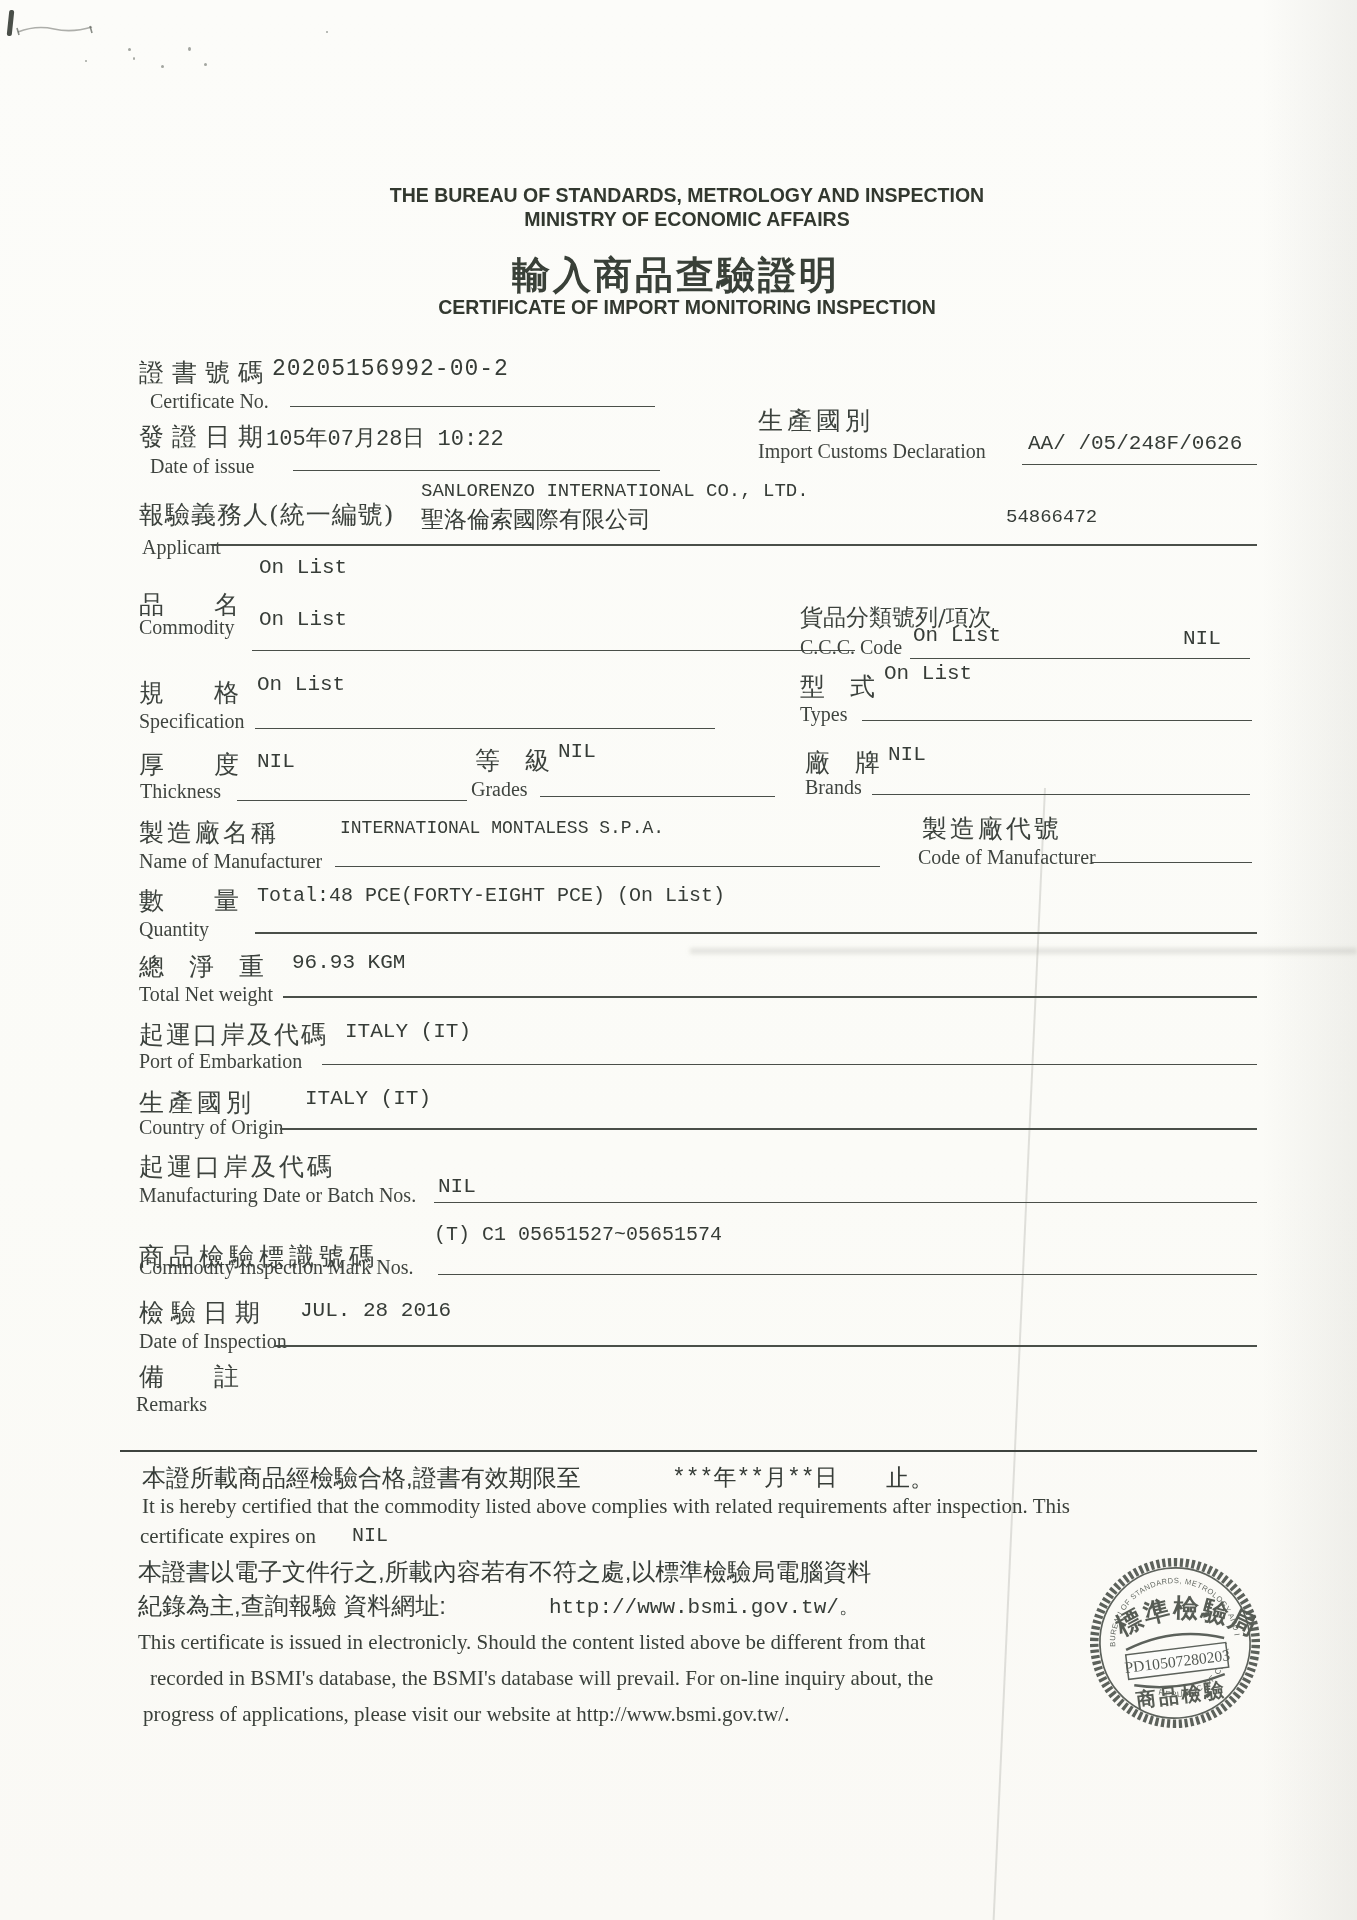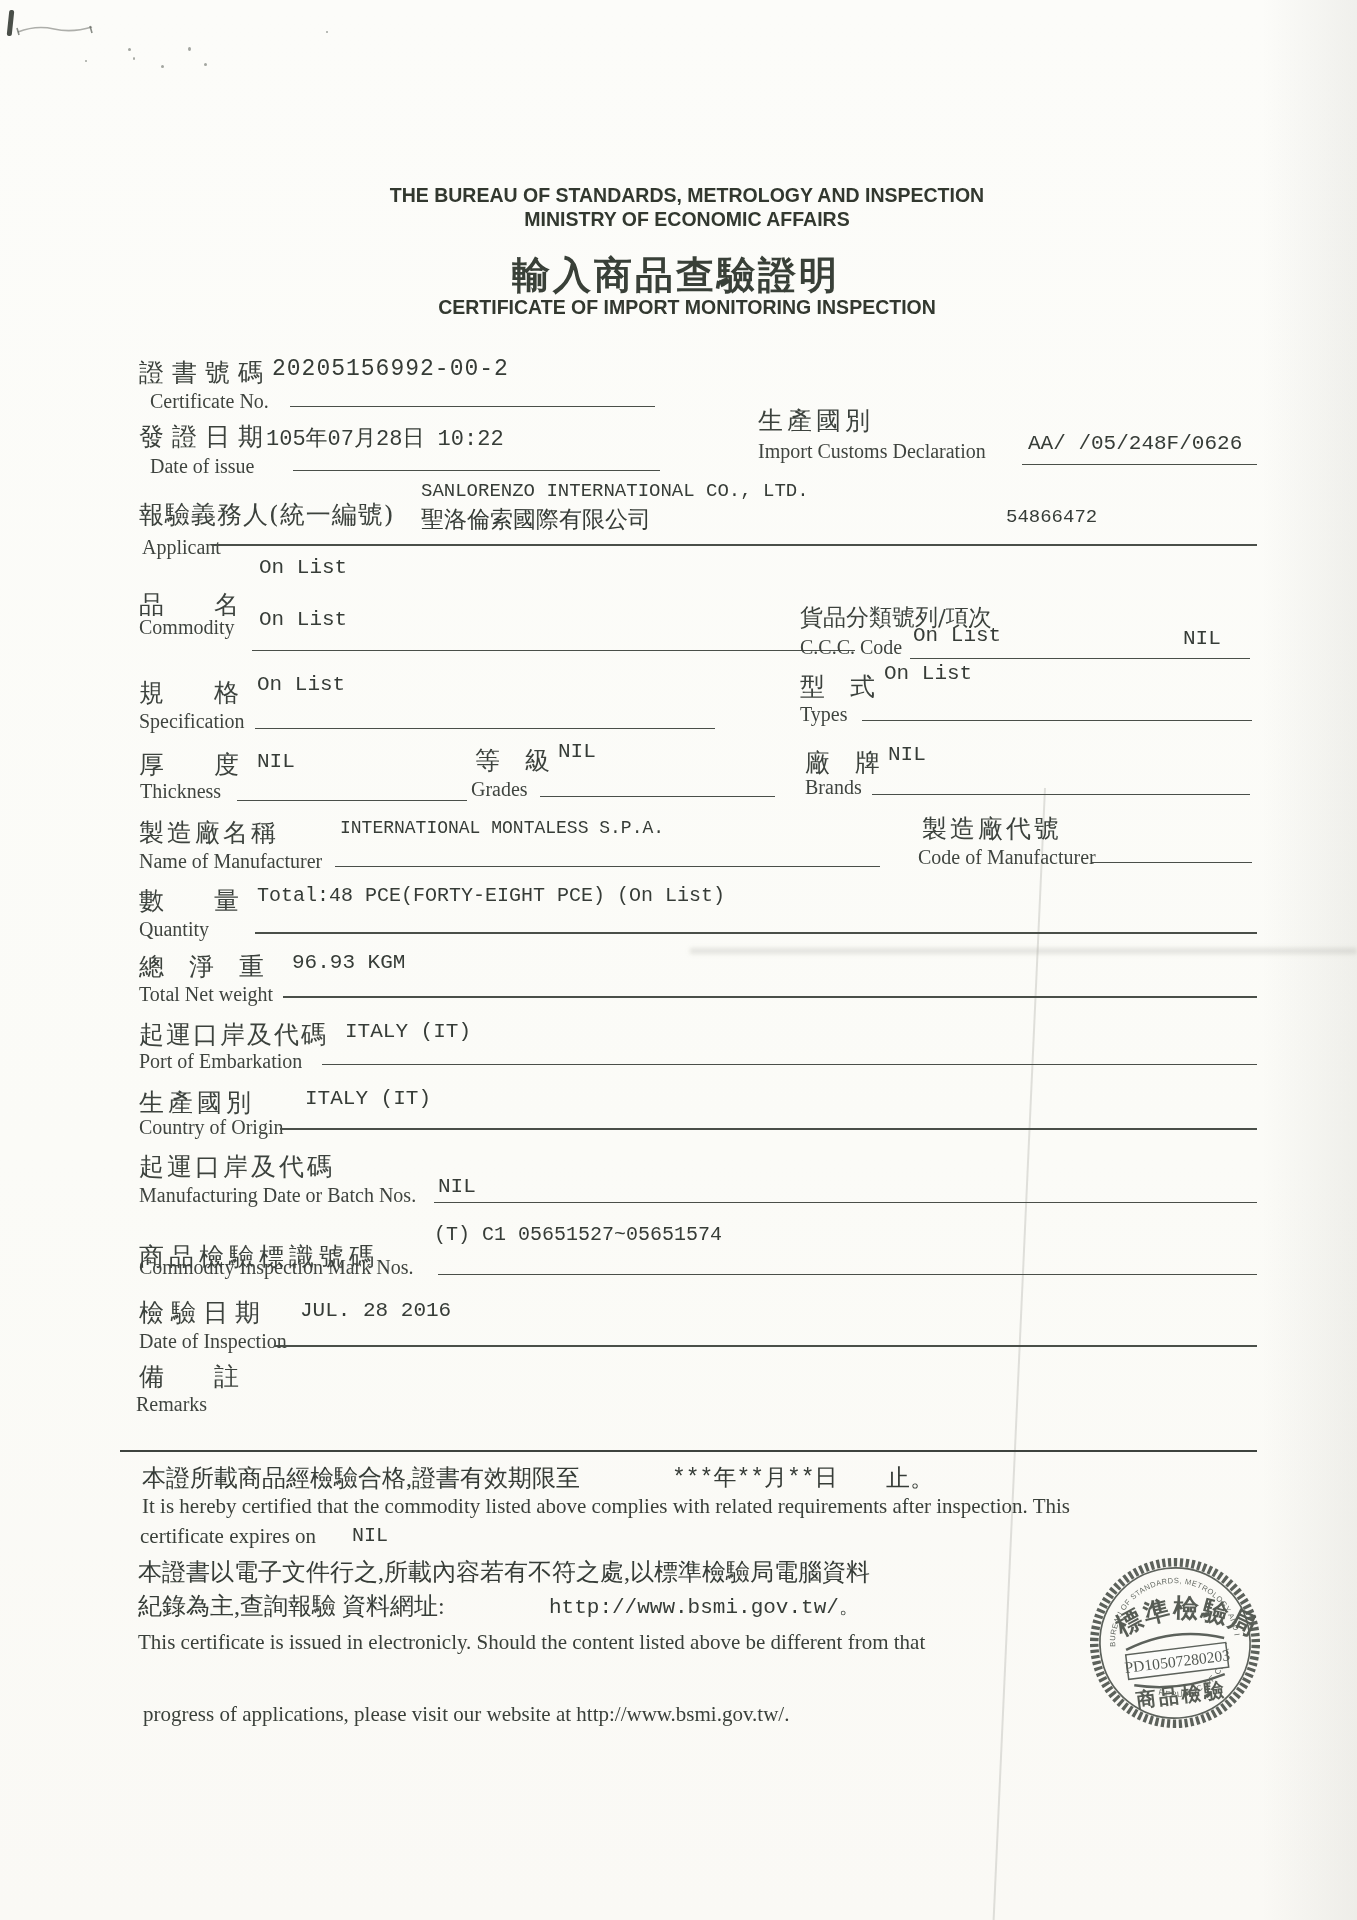--- a/index.html
+++ b/index.html
@@ -10,21 +10,21 @@
         linear-gradient(180deg,#fcfcf9 0%,#fbfbf7 60%,#faf9f5 100%);}
   .edge-shade{position:absolute;right:0;top:0;width:95px;height:1920px;
         background:linear-gradient(to right,rgba(120,120,110,0) 0%,rgba(130,130,120,.10) 100%);}
   .zh{position:absolute;white-space:nowrap;color:#3c423d;
       font-family:"DejaVu Serif","Liberation Serif",serif;font-size:25px;}
   .en{position:absolute;white-space:nowrap;color:#3f443f;
       font-family:"Liberation Serif",serif;font-size:20px;}
   .val{position:absolute;white-space:nowrap;color:#363c37;
       font-family:"Liberation Mono","DejaVu Sans Mono",monospace;font-size:21px;}
   .vzh{position:absolute;white-space:nowrap;color:#363c37;
-      font-family:Liberation Serif, serif;font-size:23px;}
+      font-family:Liberation Sans, sans-serif;font-size:23px;}
   .line{position:absolute;height:0;border-bottom:1.6px solid #4a4f49;}
   .thick{border-bottom-width:2.2px;}
   .hdr-zh{position:absolute;white-space:nowrap;color:#394038;
       font-family:"DejaVu Serif","Liberation Serif",serif;}
   .hdr-en{position:absolute;text-align:center;color:#32382f;
       font-family:"Liberation Sans",sans-serif;font-weight:bold;}
   .ftr{position:absolute;white-space:nowrap;color:#3a403a;
       font-family:"Liberation Serif",serif;font-size:21px;}
   .speck{position:absolute;background:rgba(90,95,88,.55);border-radius:50%;}
   .streak{position:absolute;left:690px;top:948px;width:667px;height:6px;
@@ -177,20 +177,21 @@
 
   <span class="ftr" style="left:142px;top:1494px">It is hereby certified that the commodity listed above  complies with related requirements after inspection. This</span>
   <span class="ftr" style="left:140px;top:1524px">certificate expires on</span>
   <span class="val" style="left:352px;top:1524px;font-size:20px">NIL</span>
 
   <span class="vzh" style="left:138px;top:1556px;font-size:24px">本證書以電子文件行之,所載內容若有不符之處,以標準檢驗局電腦資料</span>
   <span class="vzh" style="left:138px;top:1590px;font-size:24px">紀錄為主,查詢報驗 資料網址:</span>
   <span class="val" style="left:549px;top:1592px;font-size:21px">http://www.bsmi.gov.tw/。</span>
 
   <span class="ftr" style="left:138px;top:1630px">This certificate is issued in electronicly.  Should the content listed above be different from that</span>
+  <span class="ftr" style="left:150px;top:1666px">recorded in  BSMI's database, the BSMI's database will prevail.  For on-line inquiry about, the</span>
   <span class="ftr" style="left:143px;top:1702px">progress of applications, please visit our website at http://www.bsmi.gov.tw/.</span>
 
   <svg class="seal" viewBox="0 0 200 200">
     <defs>
       <path id="ringTop" d="M 100,100 m -63,0 a 63,63 0 1 1 126,0"></path>
       <path id="ringBottom" d="M 100,100 m -57,0 a 57,57 0 1 0 114,0"></path>
       <path id="zhArch" d="M 30,96 Q 100,50 170,96"></path>
     </defs>
     <circle cx="100" cy="100" r="85" fill="none" stroke="#474d46" stroke-width="9" stroke-dasharray="3.4 2.8"></circle>
     <circle cx="100" cy="100" r="79" fill="rgba(255,255,255,0.0)" stroke="#474d46" stroke-width="1.8"></circle>

